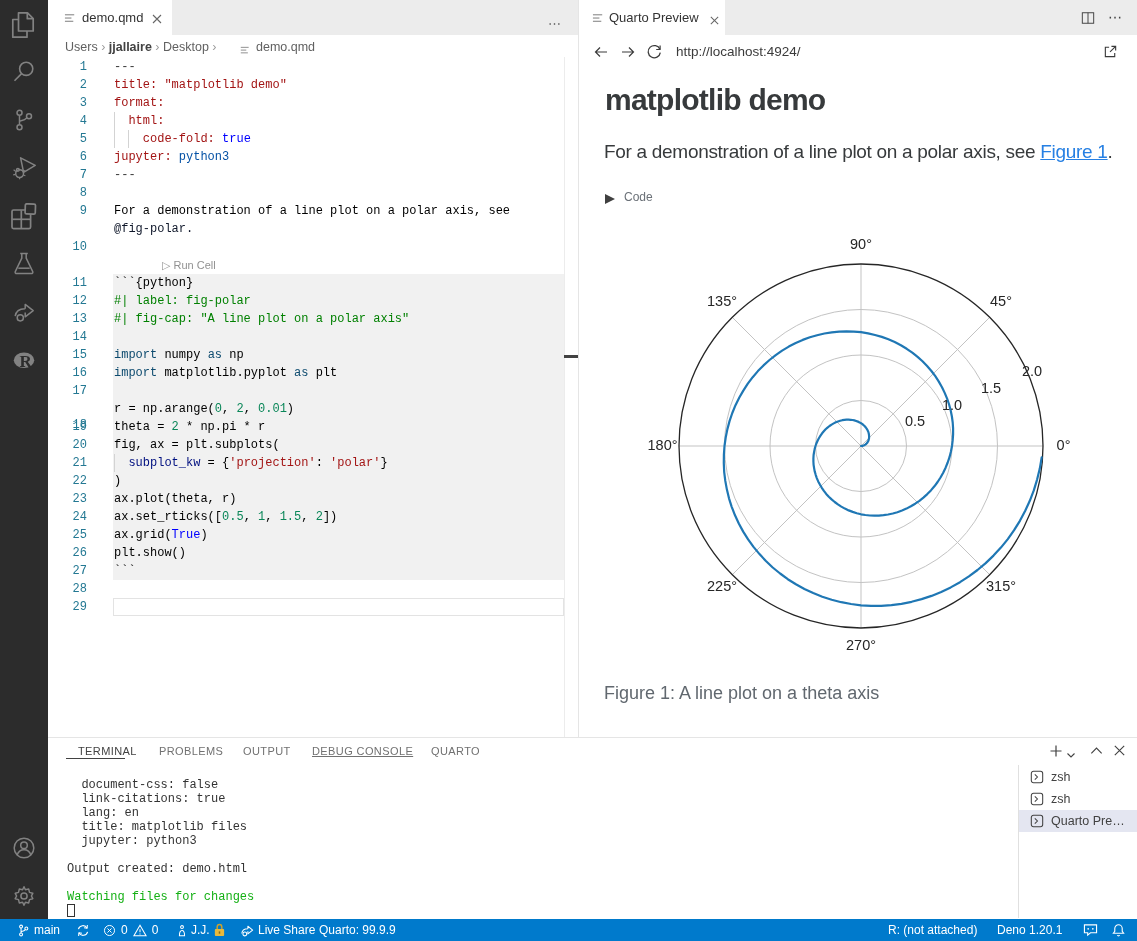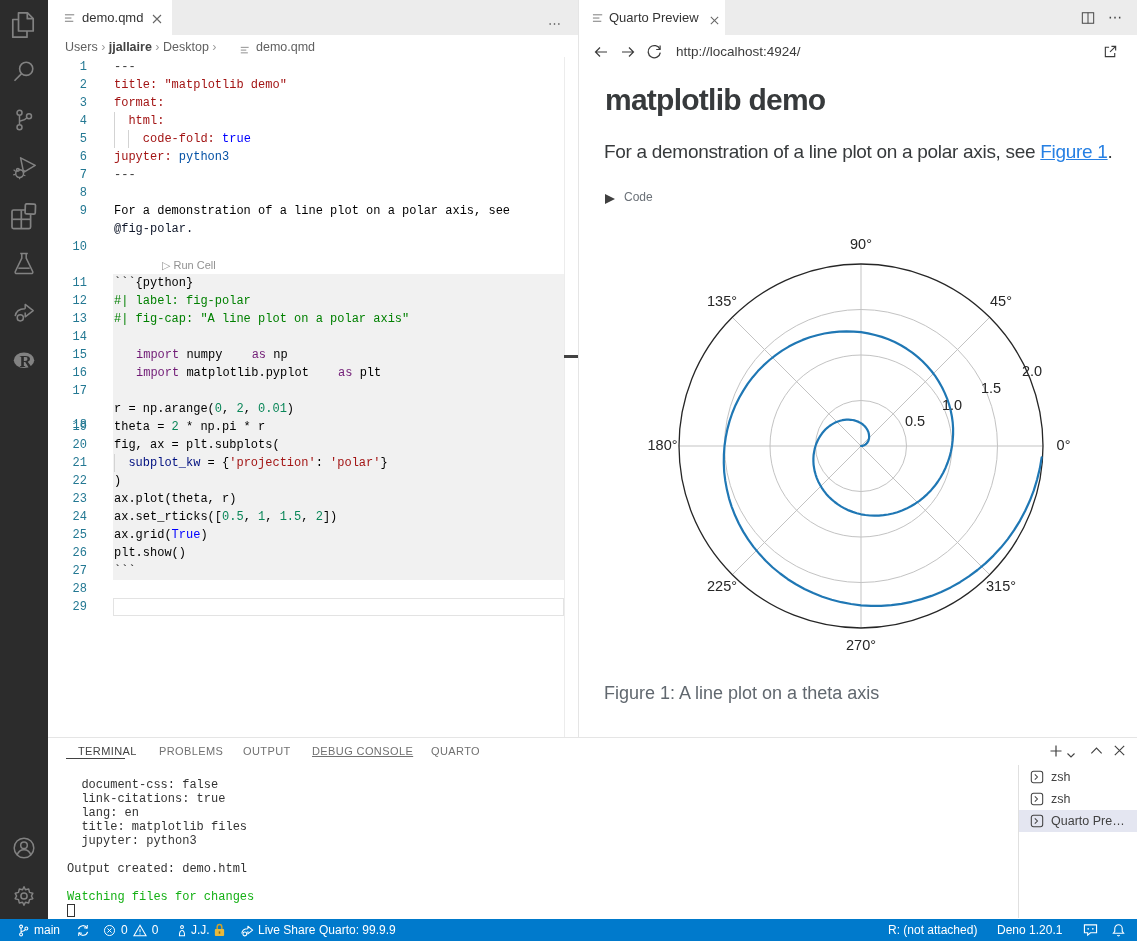--- a/index.html
+++ b/index.html
@@ -2,21 +2,21 @@
 <html><head><meta charset="utf-8"><style>
 *{margin:0;padding:0;box-sizing:border-box;}
 html,body{width:1137px;height:941px;overflow:hidden;}
 body{background:#fff;font-family:"Liberation Sans",sans-serif;position:relative;}
 .abs{position:absolute;}
 #actbar{left:0;top:0;width:48px;height:920px;background:#2c2c2c;}
 .aicon{position:absolute;}
 .cl{position:absolute;left:114px;height:18px;line-height:18px;font-size:12px;white-space:pre;font-family:"Liberation Mono",monospace;color:#000;}
 .ln{position:absolute;left:60px;width:27px;text-align:right;height:18px;line-height:18px;font-size:12px;color:#237893;font-family:"Liberation Mono",monospace;}
 .k{color:#a31515;}.s{color:#a31515;}.b{color:#0000ff;}.b2{color:#0451a5;}.c{color:#008000;}
-.kw{color:#701a75;padding-left:22px;}.n{color:#098658;}.v{color:#001080;}.mg{color:#0f172a;}
+.kw{color:#0c4a6e;}.n{color:#098658;}.v{color:#001080;}.mg{color:#0f172a;}
 .ig{position:absolute;width:1px;height:18px;background:#d3d3d3;}
 .ptab{position:absolute;top:743px;height:16px;line-height:16px;font-size:11px;letter-spacing:.4px;color:#717171;margin-left:12px;}
 .tline{position:absolute;left:67px;height:14px;line-height:14px;font-size:12px;color:#333;white-space:pre;font-family:"Liberation Mono",monospace;}
 .sitem{position:absolute;top:919px;height:22px;display:flex;align-items:center;gap:4px;color:#fff;font-size:12px;}
 .sitem svg{display:block;}
 </style></head><body>
 <div class="abs" id="actbar"></div>
 
 <div class="aicon" style="left:11px;top:11px;width:24px;height:28px;"><svg width="24" height="28" viewBox="0 0 24 28" fill="none" stroke="#828282" stroke-width="1.7" stroke-linejoin="round">
       <path d="M7.5 7.5 V1.8 H16.5 L22.2 7.5 V20 H7.5 Z"></path>

